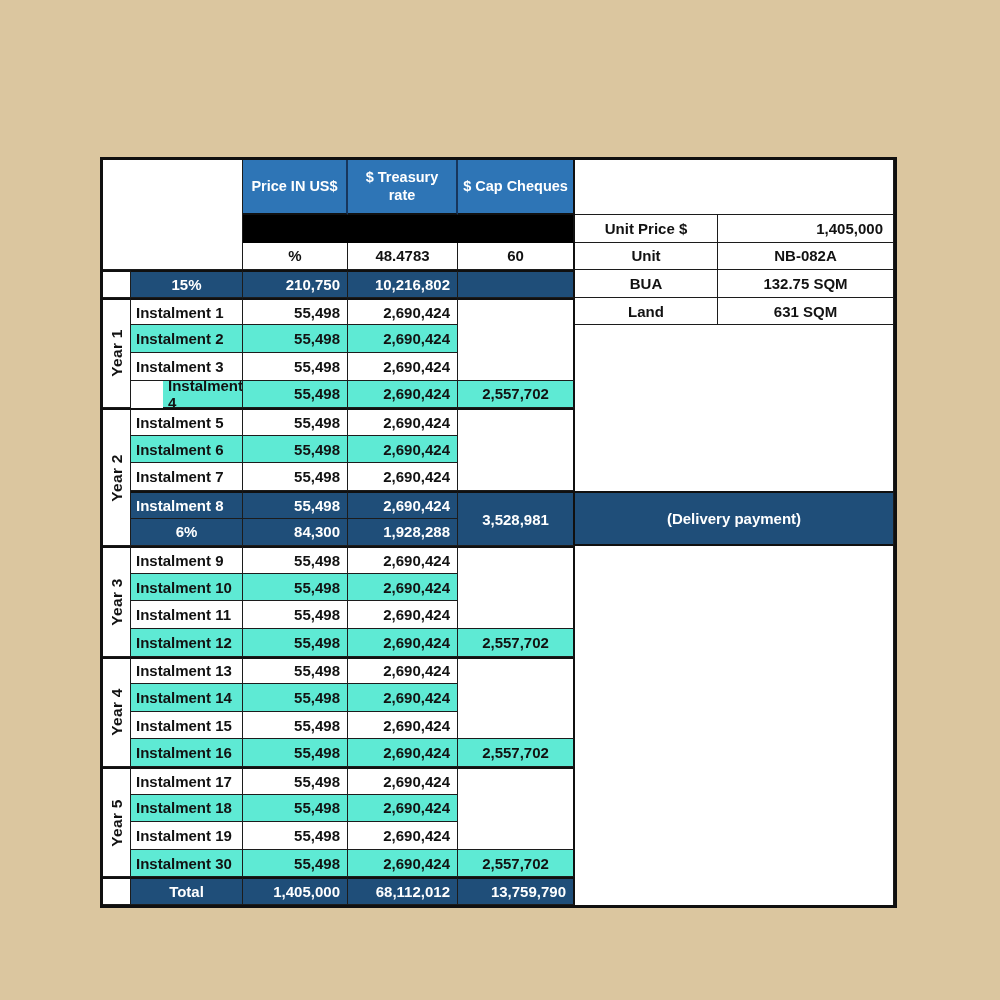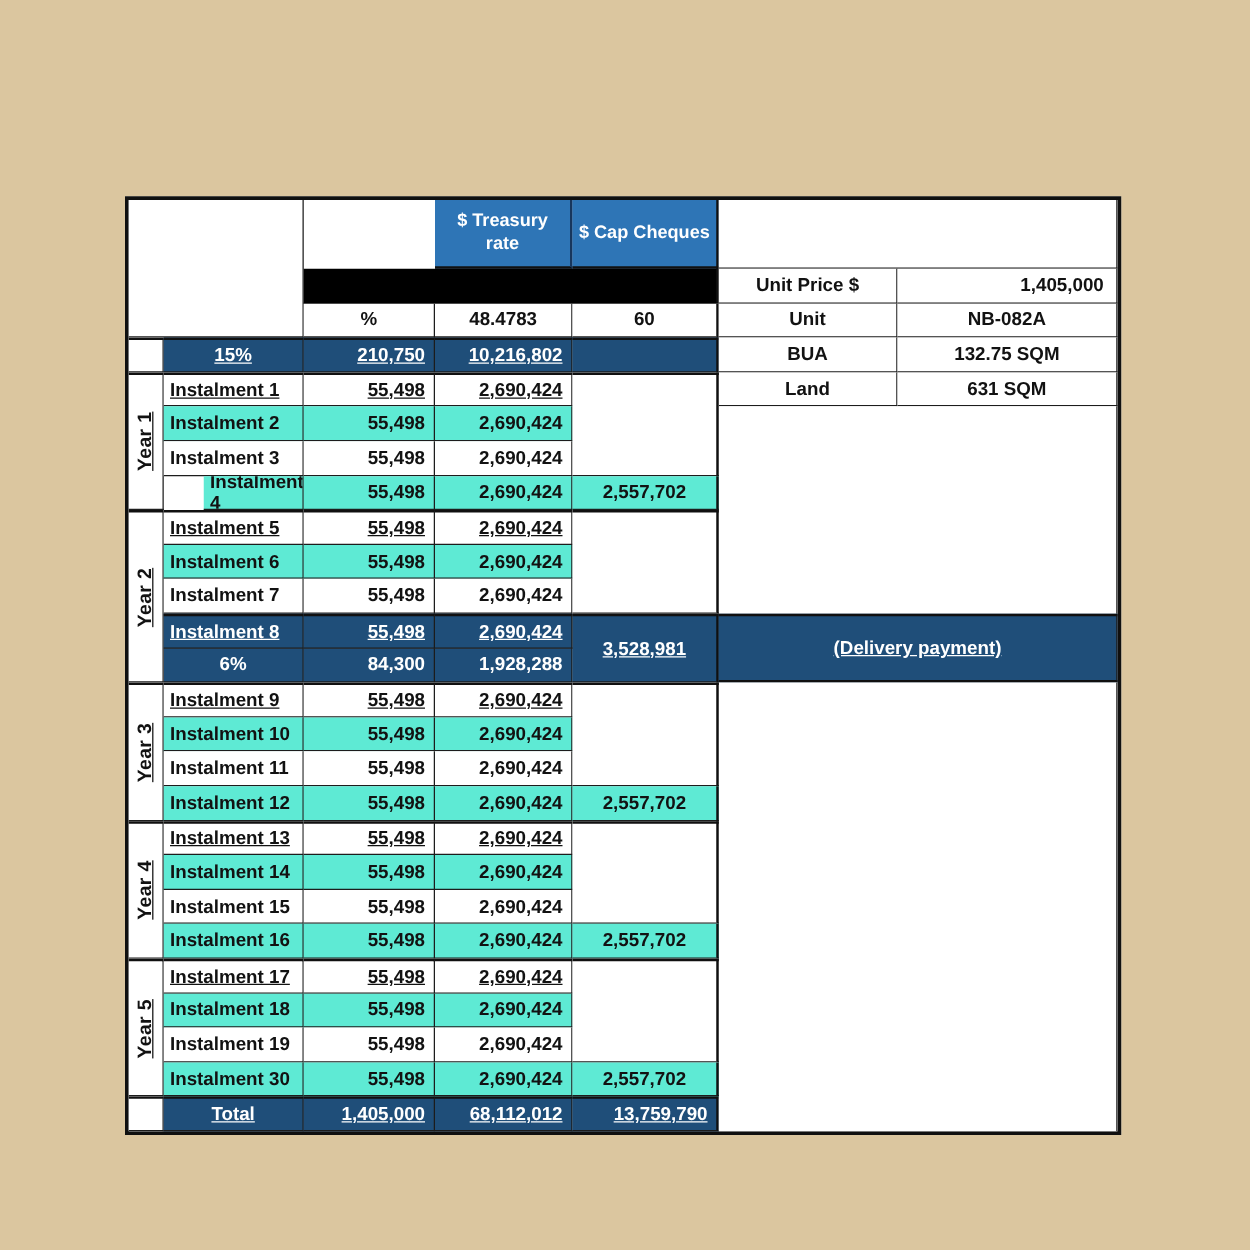--- a/index.html
+++ b/index.html
@@ -19,37 +19,38 @@
   .ctrnum{justify-content:center;font-weight:700;}
   .ctr{justify-content:center;font-weight:700;}
   .lbl{padding-left:5px;font-weight:600;}
   .navy{background:#1f4e79;color:#fff;}
   .gray{background:#5eead4;}
   .blue{background:#2e75b6;color:#fff;}
   .blk{background:#000;border-color:#000;}
   .hdr{justify-content:center;text-align:center;font-weight:700;font-size:14.5px;line-height:1.2;
        border-right:2px solid #17365d;border-bottom:2px solid #101010;padding:0 4px;}
   .capcol{border-right:2.5px solid #101010;}
-  .bt2{border-top:2.5px solid #101010;text-decoration:underline;}
+  .bt2{border-top:2.5px solid #101010;}
   .bb2{border-bottom:2.5px solid #101010;}
   .year{justify-content:center;}
   .rot{transform:rotate(-90deg);white-space:nowrap;font-weight:700;font-size:15.5px;letter-spacing:.3px;}
   .rval{justify-content:flex-end;padding-right:10px;font-weight:700;}
   .delis{font-size:15px;}
 </style>
 </head>
 <body>
 
 <div id="page">
 
 
   <div id="sheet">
 
     <div class="c" style="grid-area:1/1/4/3"></div>
 
+    <div class="c blue hdr" style="grid-area:1/3/2/4">Price IN US$</div>
     <div class="c blue hdr" style="grid-area:1/4/2/5">$ Treasury rate</div>
     <div class="c blue hdr capcol" style="grid-area:1/5/2/6">$ Cap Cheques</div>
 
     <div class="c blk capcol" style="grid-area:2/3/3/6"></div>
 
     <div class="c ctr" style="grid-area:3/3/4/4">%</div>
     <div class="c ctr" style="grid-area:3/4/4/5">48.4783</div>
     <div class="c ctr capcol" style="grid-area:3/5/4/6">60</div>
 
     <div class="c bt2" style="grid-area:4/1/5/2"></div>

